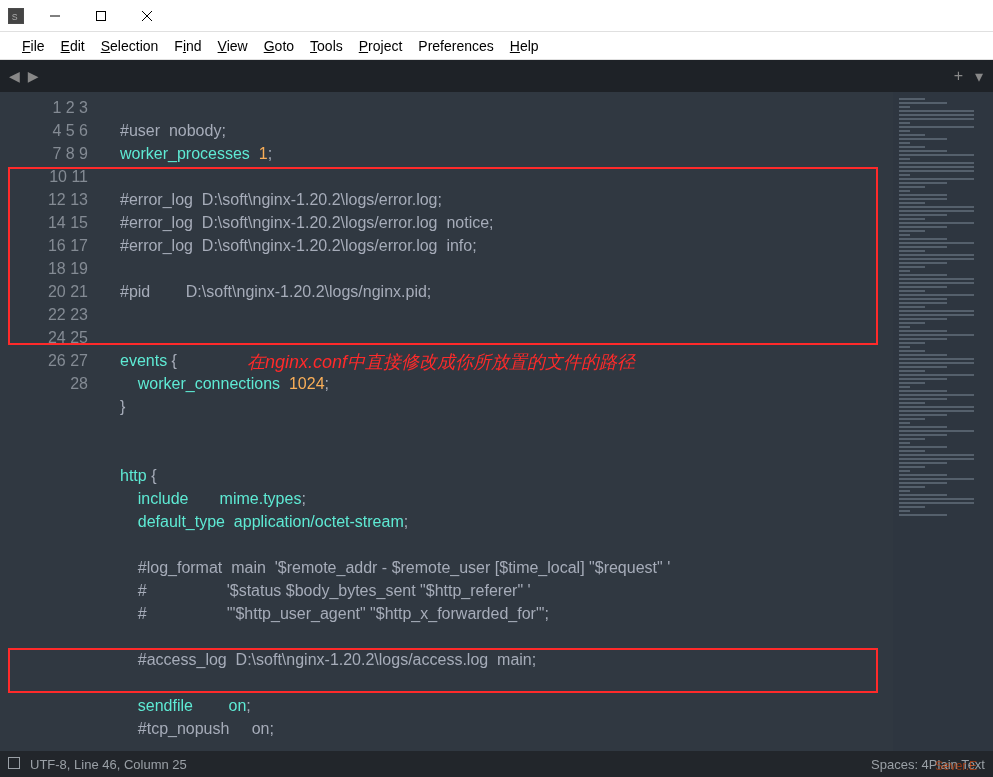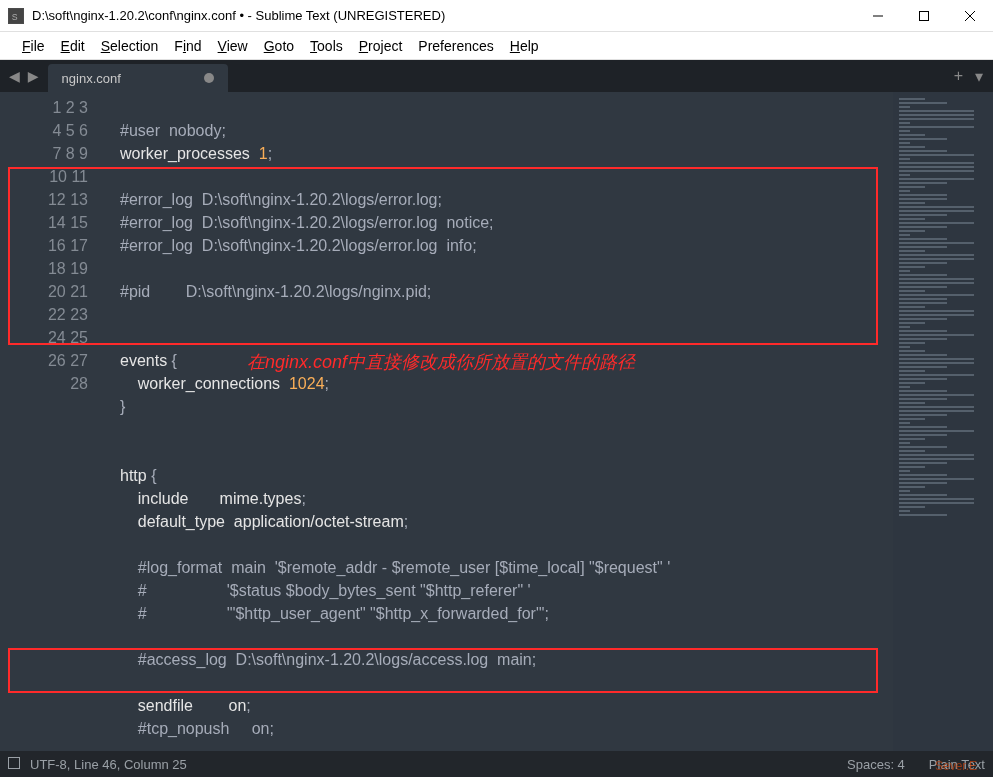--- a/index.html
+++ b/index.html
@@ -131,21 +131,21 @@
     flex: 1;
     padding: 4px 0 0 18px;
     color: #d4d4d4;
     font-size: 16px;
     line-height: 23px;
     white-space: pre;
     position: relative;
   }
   .code .c  { color: #a6acb9; }
   .code .num{ color: #f9ae58; }
-  .code .id { color: #e5e5e5; }
+  .code .id { color: #5eead4; }
 
   .mini-map {
     width: 100px;
     background: #2e3640;
     position: relative;
     overflow:hidden;
   }
   .mini-map .mm-lines {
     position:absolute;
     top:6px; left:6px; right:6px;
@@ -176,21 +176,21 @@
     height: 26px;
     background: #22262b;
     color: #9aa0a6;
     display: flex;
     align-items: center;
     font-size: 13px;
     padding: 0 8px;
     font-family: "Segoe UI", sans-serif;
   }
   .statusbar .sb-left { display:flex; align-items:flex-start; gap:10px;}
-  .statusbar .sb-right { margin-left:auto; display:flex; align-items:flex-end; gap:24px;}
+  .statusbar .sb-right { margin-left:auto; display:flex; align-items:flex-end; }
   .sb-box {
     width:12px;height:12px;border:1px solid #9aa0a6;
   }
   .watermark {
     position:absolute;
     right:16px; bottom:4px;
     color:#c2410c;
     font-size:12px;
     opacity:0.7;
     font-family:sans-serif;
@@ -200,21 +200,20 @@
 </head>
 <body>
 
 <div class="titlebar">
   <div class="titlebar-icon">
     <svg viewBox="0 0 16 16" width="14" height="14">
         <rect width="16" height="16" fill="#444"></rect>
         <text x="3" y="12" font-size="10" fill="#aaa">S</text>
       </svg>
   </div>
-  <div class="titlebar-text">D:\soft\nginx-1.20.2\conf\nginx.conf • - Sublime Text (UNREGISTERED)</div>
   <div class="win-controls">
     <div class="win-btn">
       <svg viewBox="0 0 10 10">
           <line x1="0" y1="5" x2="10" y2="5" stroke="#000" stroke-width="1"></line>
         </svg>
     </div>
     <div class="win-btn">
       <svg viewBox="0 0 10 10">
           <rect x="0.5" y="0.5" width="9" height="9" fill="none" stroke="#000" stroke-width="1"></rect>
         </svg>
@@ -238,24 +237,20 @@
   <div class="menu-item"><span class="ul">T</span><span>ools</span></div>
   <div class="menu-item"><span class="ul">P</span><span>roject</span></div>
   <div class="menu-item"><span>Preferences</span></div>
   <div class="menu-item"><span class="ul">H</span><span>elp</span></div>
 </div>
 
 <div class="tabbar">
   <div class="nav-arrows">
     <span>◀</span>
     <span>▶</span>
-  </div>
-  <div class="tab">
-    <span>nginx.conf</span>
-    <span class="dirty"></span>
   </div>
   <div class="tabbar-right">
     <span>+</span>
     <span>▾</span>
   </div>
 </div>
 
 <div class="editor-area">
   <div class="gutter" id="gutter">1
 2

